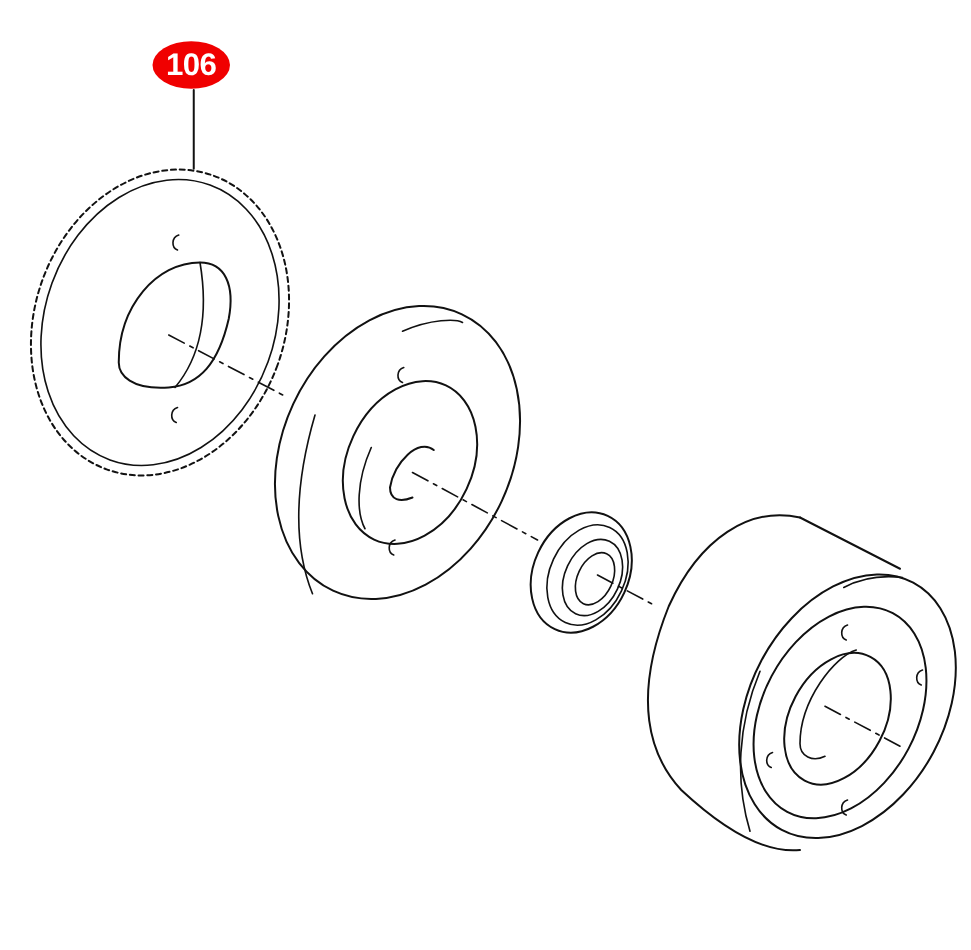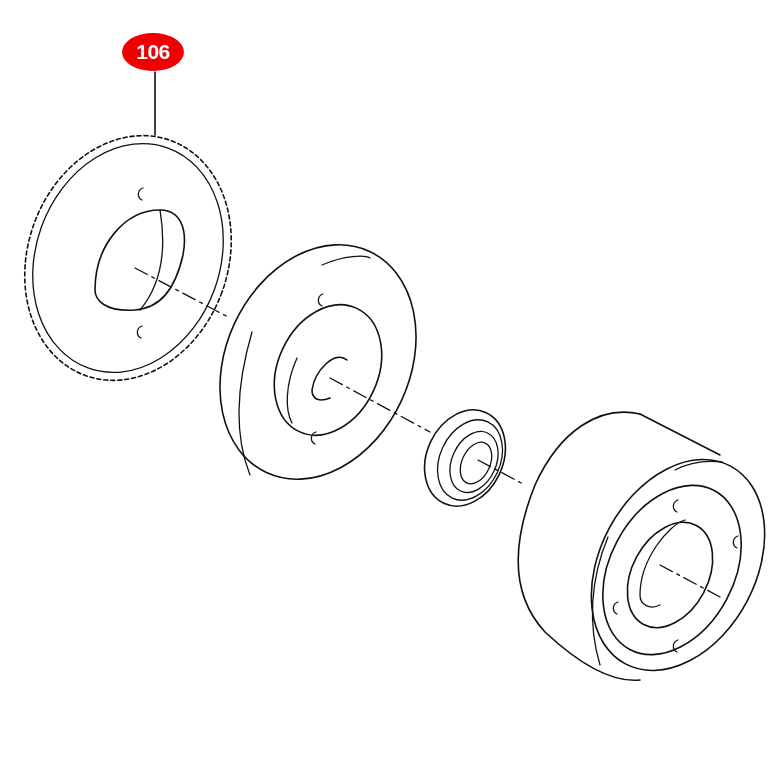--- a/index.html
+++ b/index.html
@@ -1,21 +1,21 @@
 <!DOCTYPE html>
 <html><head>
 <meta charset="utf-8">
 <style>
   html, body { margin: 0; padding: 0; background: #ffffff; }
   body { width: 777px; height: 760px; position: relative; overflow: hidden; font-family: "Liberation Sans", sans-serif; }
   #diagram { position: absolute; left: 0; top: 0; width: 777px; height: 760px; }
   .ln { fill: none; stroke: #111; stroke-width: 1.6; stroke-linecap: round; stroke-linejoin: round; }
   .thin { stroke-width: 1.3; }
   .dash { stroke-dasharray: 14 5 3 5; }
-  .callout-badge { position: absolute; left: 122px; top: 33px; width: 62px; height: 38px; border-radius: 50%; background: #f00000; color: #fff; font-weight: bold; font-size: 21px; line-height: 38px; text-align: center; letter-spacing: -0.5px; cursor: pointer; }
+  .callout-badge { position: absolute; left: 122px; top: 33px; width: 62px; height: 38px; border-radius: 50%; background: #f00000; color: #fff; font-weight: bold; font-size: 25px; line-height: 38px; text-align: center; letter-spacing: -0.5px; cursor: pointer; }
 </style>
 </head>
 <body>
 
 <svg id="diagram" viewBox="0 0 777 760" xmlns="http://www.w3.org/2000/svg">
 
   <line class="ln" x1="155" y1="72" x2="155" y2="135"></line>
 
   <g>
 

